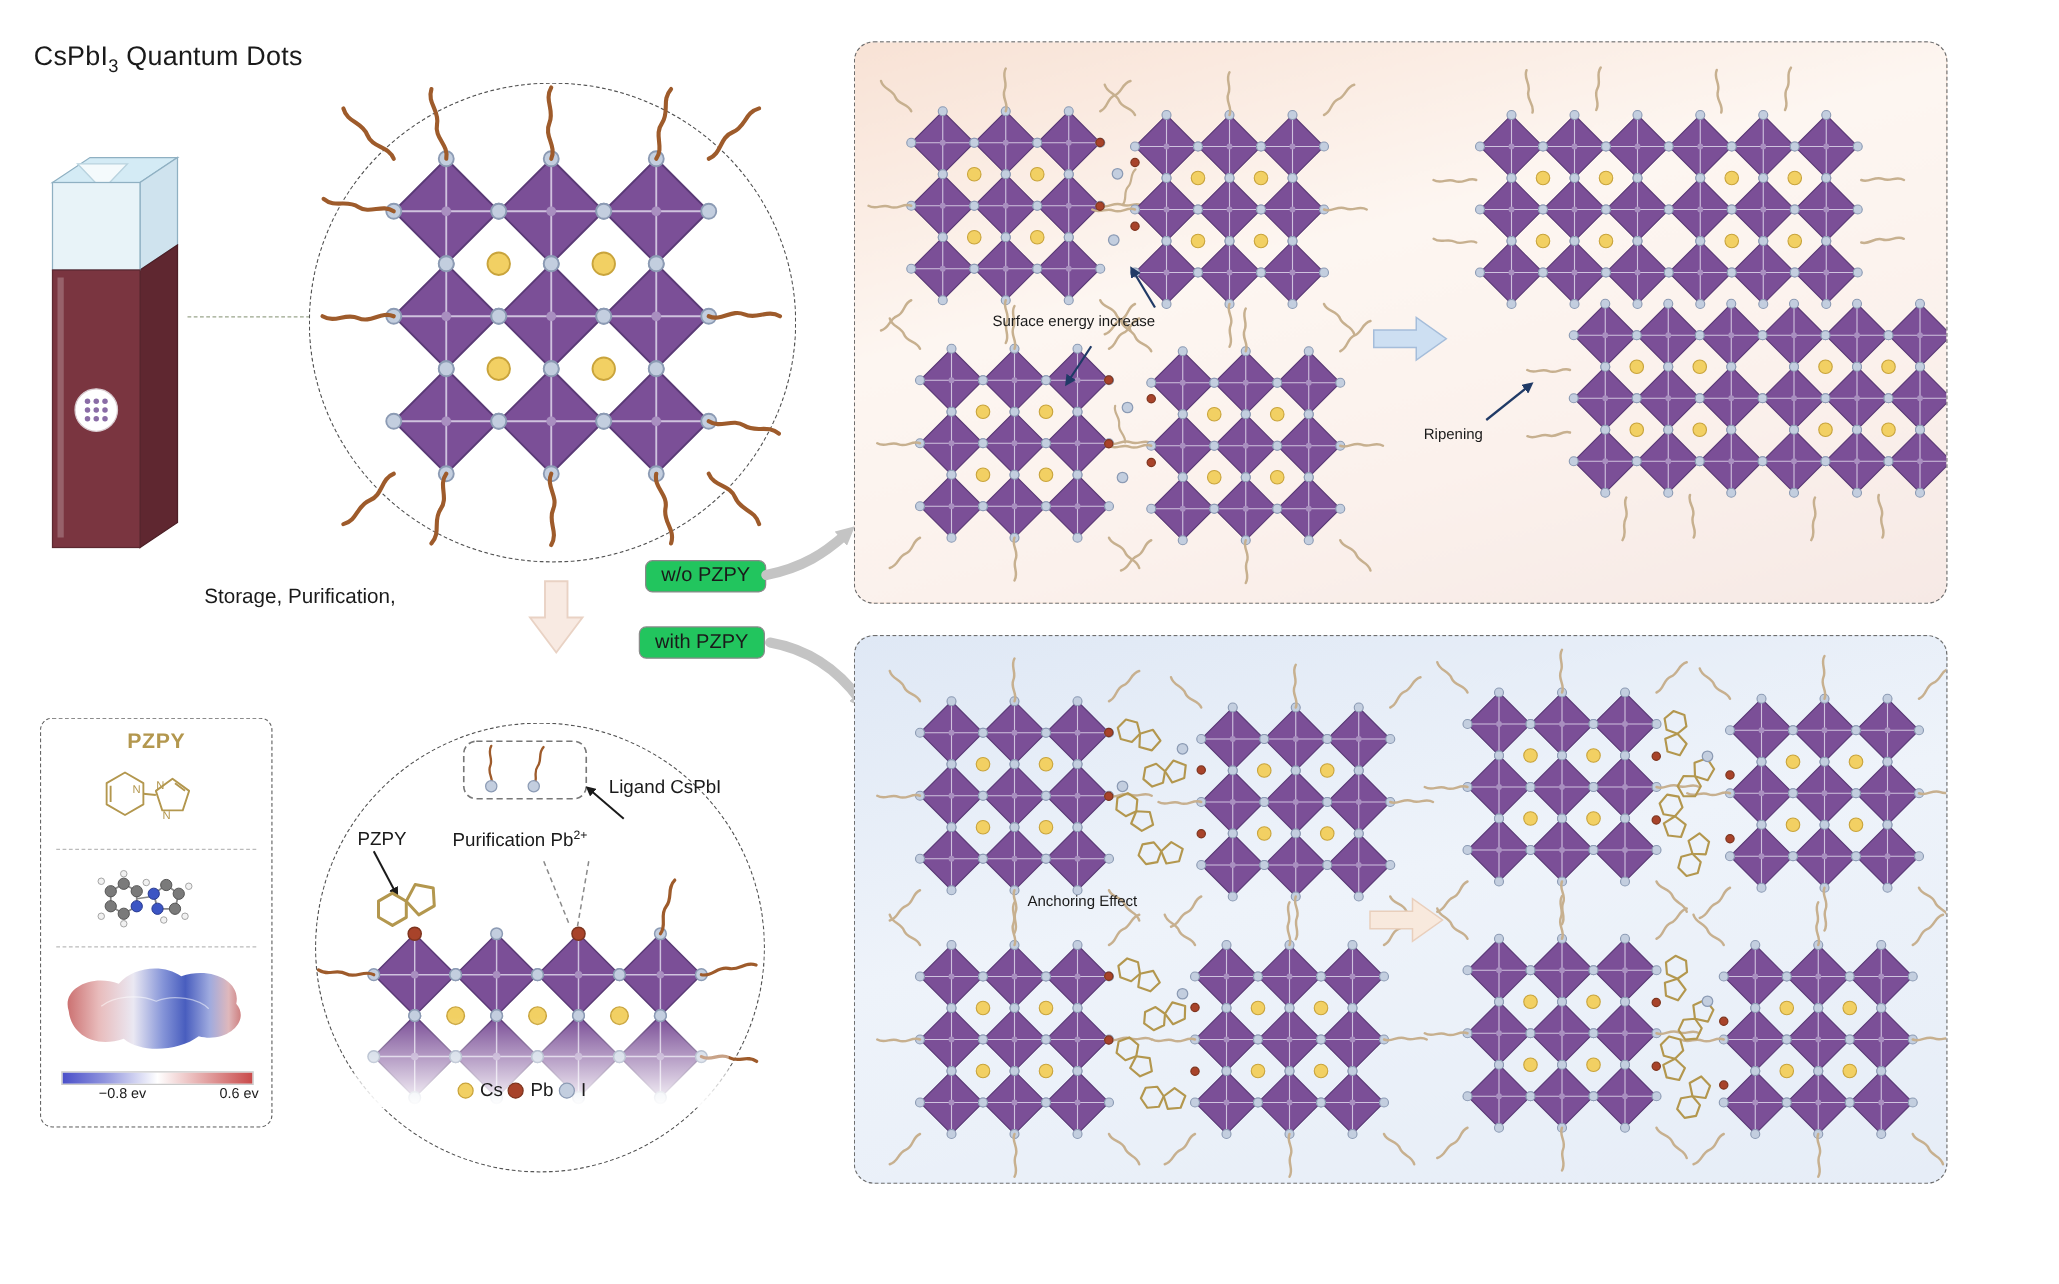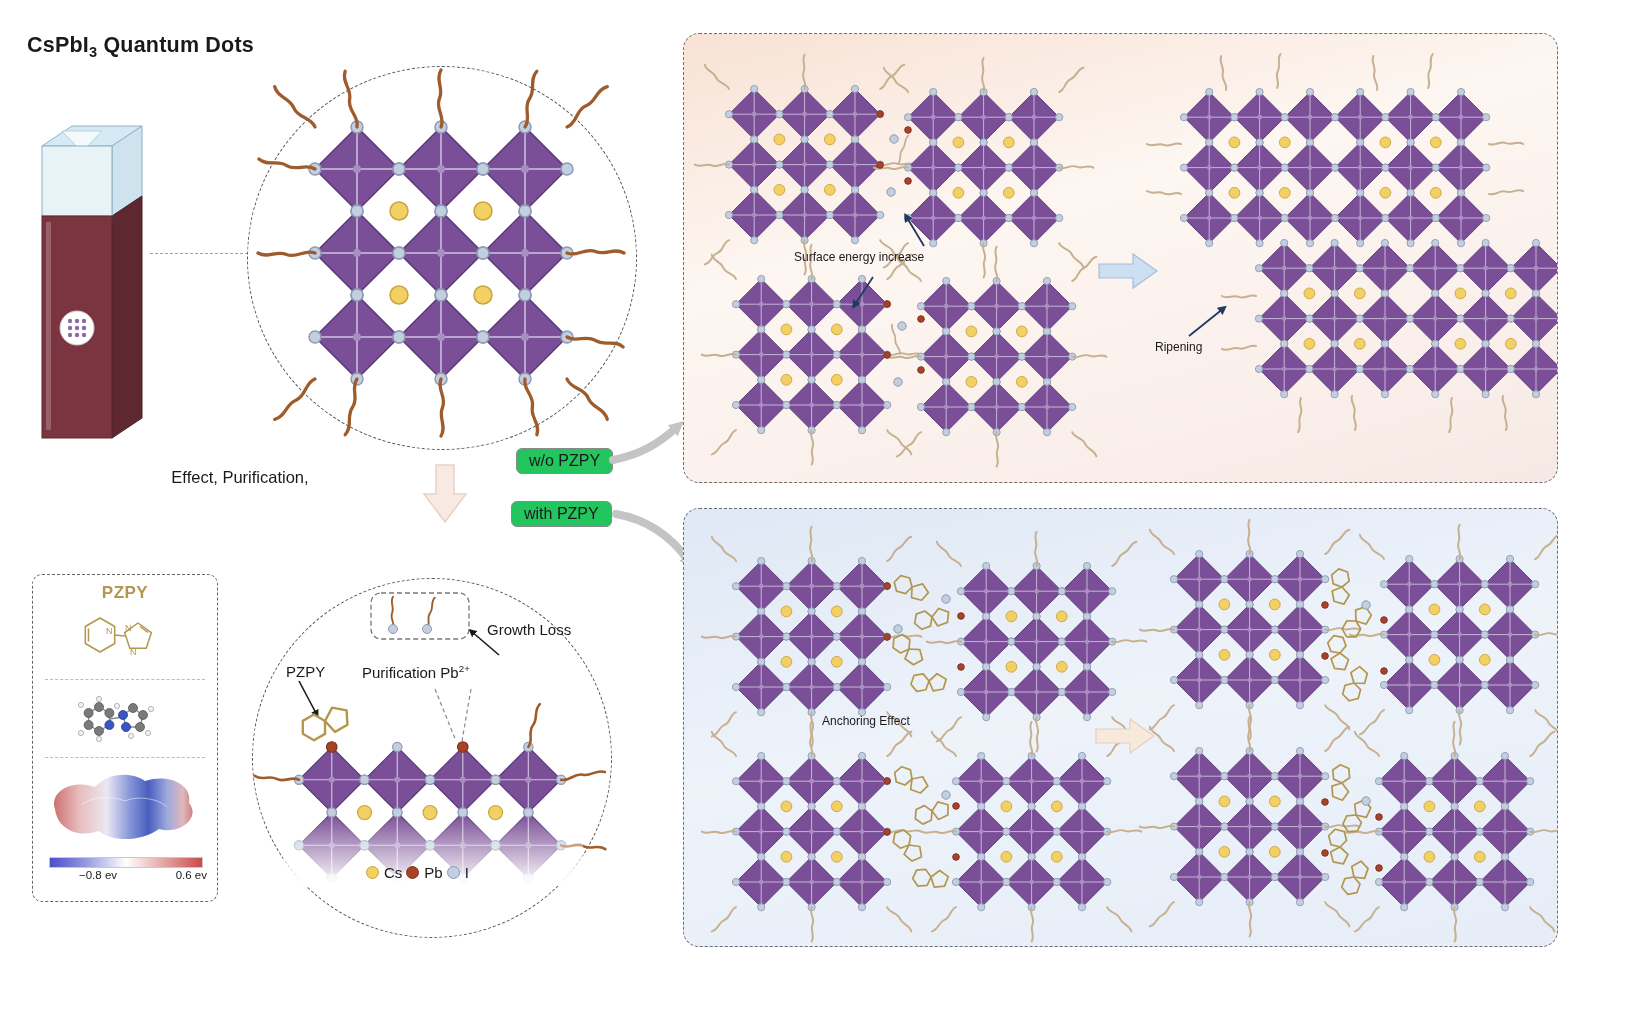--- a/index.html
+++ b/index.html
@@ -1,28 +1,28 @@
 <!DOCTYPE html>
 <html style="--purple: #7b4f97; --cs: #f2d063; --pb: #a8432a; --iodine: #c3cedf; --ligand: #9e5b2b; --ligand_tan: #c7b08f; --pzpy_gold: #b3974e; --arrow_blue: #cddff2; --arrow_peach: #f8e9dd; --navy: #203a66;"><head>
 <meta charset="utf-8">
 <style>
   html,body{margin:0;padding:0;background:#fff;}
   body{font-family:"Liberation Sans", sans-serif;color:#1a1a1a;}
   .canvas{position:relative;width:1647px;height:1027px;background:#fff;overflow:hidden;}
   .abs{position:absolute;}
   
-  .fig-title{left:27px;top:33px;font-size:21.5px;font-weight:bold;letter-spacing:.2px;}
+  .fig-title{left:27px;top:33px;font-size:21.5px;font-weight:normal;letter-spacing:.2px;}
   .fig-title sub{font-size:.68em;}
   .process-text{left:90px;top:466px;width:300px;text-align:center;font-size:16.5px;line-height:1.45;}
   .route-box{background:#22c55e;border:1.2px solid #8a8a8a;border-radius:6px;padding:3px 12px;font-size:16px;white-space:nowrap;}
   .route-wo{left:516px;top:448px;}
   .route-with{left:511px;top:501px;}
   .panel-label{position:absolute;font-size:12px;white-space:nowrap;}
   .lbl-surface{left:110px;top:216px;}
-  .lbl-ripening{left:471px;top:306px;}
+  .lbl-ripening{left:455px;top:306px;}
   .lbl-anchoring{left:138px;top:205px;}
   .annot{font-size:15px;white-space:nowrap;}
   .annot sup{font-size:.65em;}
   .lbl-ligloss{left:487px;top:621px;}
   .lbl-pzpy-annot{left:286px;top:663px;}
   .lbl-uncoord{left:362px;top:663px;}
   
   .panel{border:1.6px dashed #6e6e6e;border-radius:16px;}
   .panel-top{left:683px;top:33px;width:873px;height:448px;
     background:linear-gradient(165deg,#f8e2d5 0%,#fdf6f1 38%,#fbf1ec 68%,#f6e9e5 100%);}
@@ -182,21 +182,21 @@
         <use href="#lig" transform="translate(277,60) scale(1.5) rotate(12)"></use>
         <use href="#lig" transform="translate(109,312) scale(1.5) rotate(192)"></use>
         <use href="#lig" transform="translate(277,312) scale(1.5) rotate(168)"></use>
         <use href="#lig" transform="translate(67,102) scale(1.5) rotate(-80)"></use>
         <use href="#lig" transform="translate(319,270) scale(1.5) rotate(100)"></use>
       </g>
     </svg>
   </div>
 
   <div class="abs process-text">
-    <div>Effect, Purification,</div>
+    <div>Storage, Purification,</div>
   </div>
 
   <svg class="abs" style="left:414px;top:462px;" width="64" height="66">
     <polygon points="22,3 40,3 40,32 52,32 31,60 10,32 22,32" fill="#f8eae2" stroke="#e9d2c4" stroke-width="1.5"></polygon>
   </svg>
 
   <div class="abs route-box route-wo">w/o PZPY</div>
   <div class="abs route-box route-with">with PZPY</div>
 
   <svg class="abs" style="left:588px;top:396px;" width="140" height="200">
@@ -284,21 +284,21 @@
         <circle class="pbdot" cx="28" cy="0" r="4.5"></circle>
         <circle class="pbdot" cx="140" cy="0" r="4.5"></circle>
         <use href="#lig" transform="translate(224,28) rotate(80)"></use>
         <use href="#lig" transform="translate(224,84) rotate(95)"></use>
         <use href="#lig" transform="translate(0,28) rotate(-85)"></use>
         <use href="#lig" transform="translate(196,0) rotate(15)"></use>
       </g>
       <rect x="30" y="235" width="300" height="72" fill="url(#fadeW)"></rect>
     </svg>
   </div>
-  <div class="abs annot lbl-ligloss">Growth Loss</div>
+  <div class="abs annot lbl-ligloss">Ligand CsPbI</div>
   <div class="abs annot lbl-pzpy-annot">PZPY</div>
   <div class="abs annot lbl-uncoord">
     <span>Purification Pb</span><sup>2+</sup>
   </div>
   <div class="abs legend">
     <span class="li">
         <i class="dot d-cs"></i>
         <span>Cs</span>
       </span>
     <span class="li">

